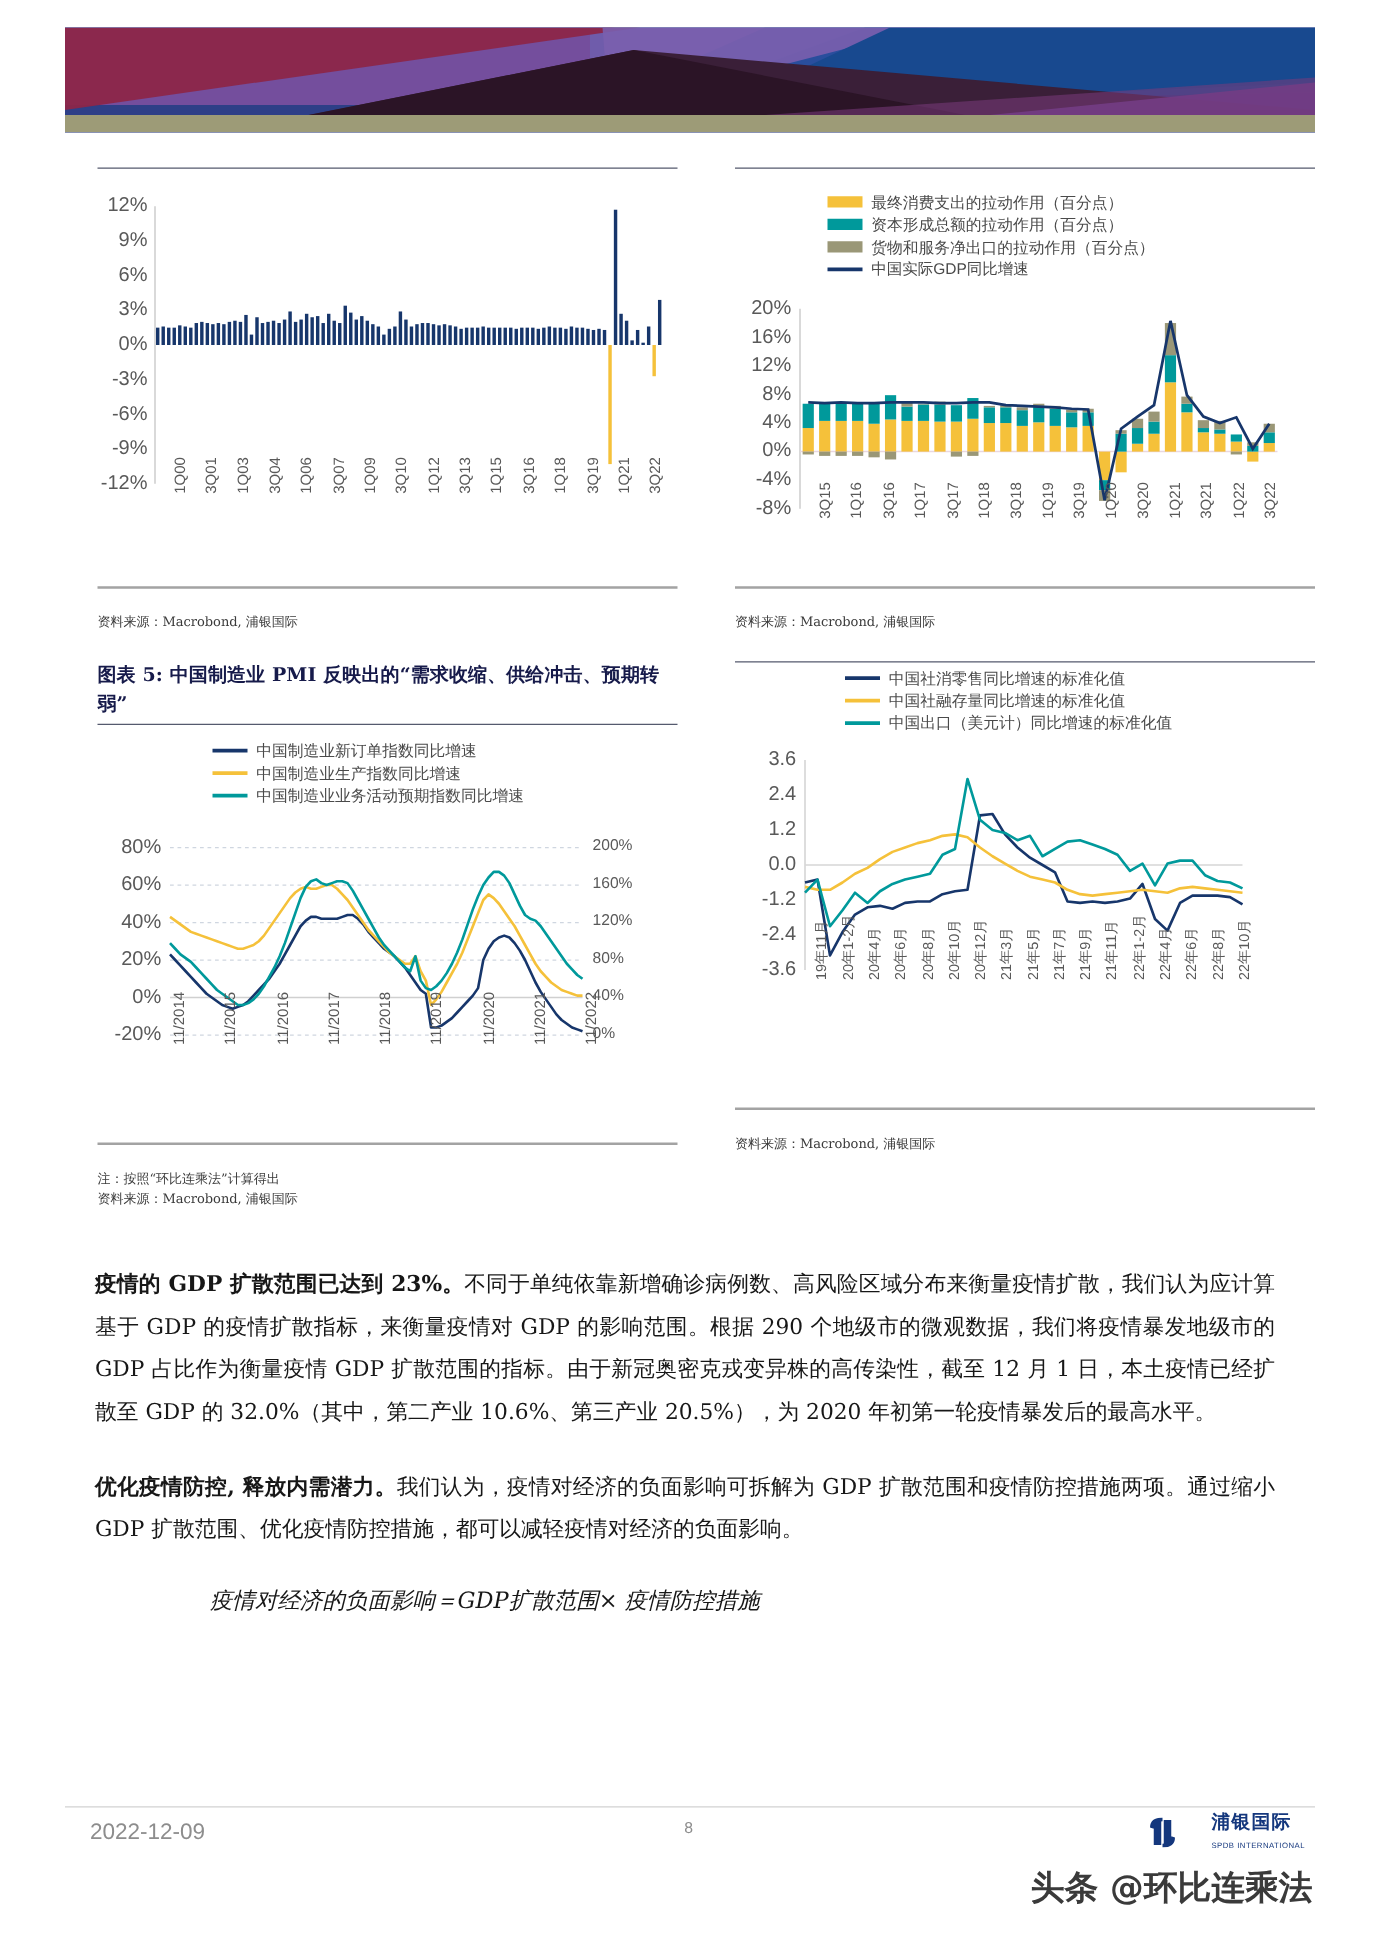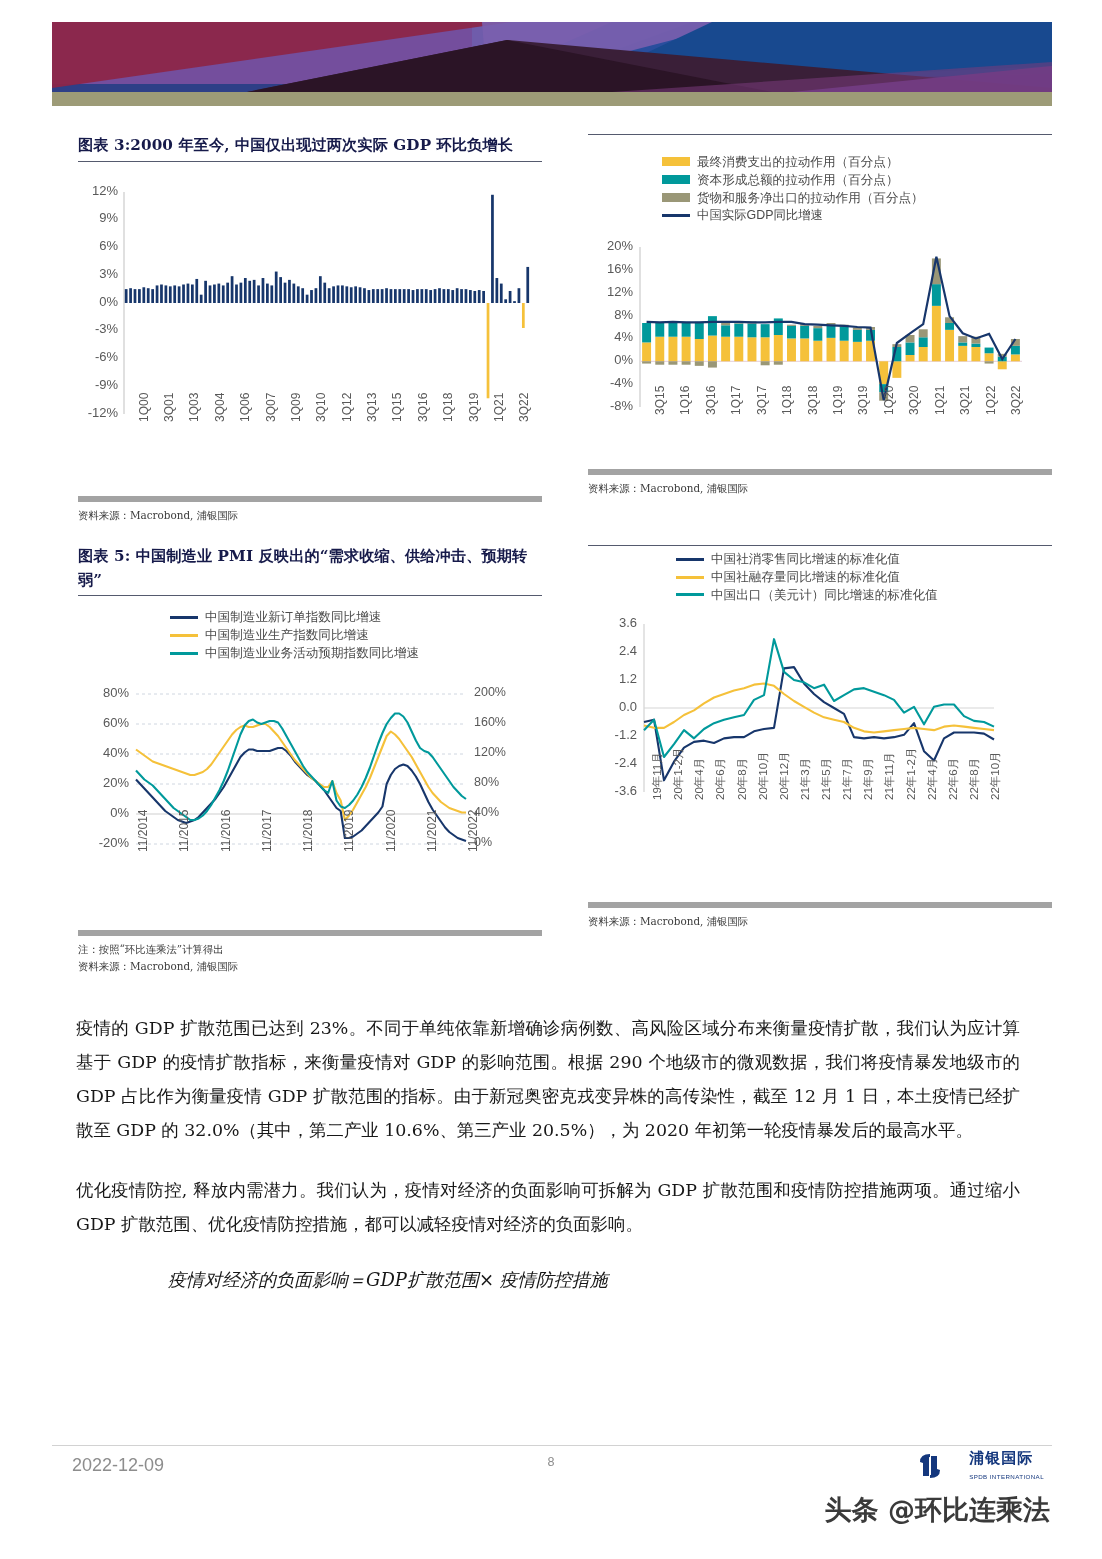--- a/index.html
+++ b/index.html
@@ -20,47 +20,47 @@
   .excell{width:490px;}
   .ex-title{
     font-family:"DejaVu Serif","Liberation Serif",serif;
     font-weight:700;font-size:15.2px;line-height:1.55;color:#161a4a;
     letter-spacing:.1px;margin:0 0 3px 26px;
   }
   .ex-title .num{color:#161a4a;}
   .ex-rule{border-top:1.3px solid #555a6e;margin:0 0 4px 26px;width:464px;}
   .ex-body{height:330px;position:relative;margin-left:26px;}
   .ex-src{
-    border-top:6px solid #a3a3a3;margin-left:26px;width:464px;padding-top:5px;
+    border-top:2px solid #a3a3a3;margin-left:26px;width:464px;padding-top:19px;
     font-family:"DejaVu Serif","Liberation Serif",serif;
     font-size:10.4px;color:#3b3b3b;line-height:1.6;
   }
   .ex-src div{white-space:nowrap;}
   
   .chart{position:relative;width:464px;height:100%;}
-  .axl{position:absolute;font-size:13px;color:#595959;text-align:right;font-family:"Liberation Sans",sans-serif;}
+  .axl{position:absolute;font-size:16px;color:#595959;text-align:right;font-family:"Liberation Sans",sans-serif;}
   .axr{position:absolute;font-size:12.5px;color:#595959;text-align:left;font-family:"Liberation Sans",sans-serif;}
   .xtick{position:absolute;font-size:12px;color:#595959;
          transform-origin:left top;transform:rotate(-90deg);white-space:nowrap;
          font-family:"Liberation Sans",sans-serif;}
   .legend{position:absolute;font-size:12.6px;color:#4a4a4a;
           font-family:"DejaVu Serif","Liberation Serif",serif;line-height:1.42;}
   .legend .row{display:flex;align-items:center;gap:7px;white-space:nowrap;}
   .swatch{display:inline-block;width:28px;height:9px;flex:0 0 28px;}
   .swline{display:inline-block;width:28px;height:3px;flex:0 0 28px;}
   .legend-sans{font-family:"Liberation Sans",sans-serif;font-size:12.4px;}
   
   .bodytext{position:absolute;left:76px;top:1012px;width:944px;}
   .para{
     font-family:"DejaVu Serif","Liberation Serif",serif;
     font-size:17.4px;line-height:1.95;color:#171717;
     text-align:justify;text-justify:inter-ideograph;
     margin:0 0 26px 0;
   }
-  .para b{font-weight:400;}
+  .para b{font-weight:700;}
   .formula{
     font-family:"DejaVu Serif","Liberation Serif",serif;
     font-style:italic;font-size:18px;color:#171717;
     margin:14px 0 0 92px;
   }
   
   .foot-rule{position:absolute;left:52px;top:1445px;width:1000px;border-top:1px solid #d2d2d2;}
   .foot-date{position:absolute;left:72px;top:1455px;font-size:18px;color:#8d8d8d;font-family:"Liberation Sans",sans-serif;}
   .foot-page{position:absolute;left:0;top:1455px;width:1102px;text-align:center;font-size:12.6px;color:#8d8d8d;font-family:"Liberation Sans",sans-serif;}
   .logo{position:absolute;right:58px;top:1450px;display:flex;align-items:center;gap:23px;}
@@ -92,23 +92,20 @@
       <polygon points="620,70 1000,70 1000,40 560,70" fill="#7a3a7c" opacity="0.55"></polygon>
       <rect x="0" y="70" width="1000" height="14" fill="#9d9b77"></rect>
     </svg>
   </div>
 
   <div class="exhibits">
 
     <div class="exrow">
 
       <div class="excell">
-        <div class="ex-title">
-          <span class="num">图表 3:</span><span>2000 年至今, 中国仅出现过两次实际 GDP 环比负增长</span>
-        </div>
         <div class="ex-rule"></div>
         <div class="ex-body">
           <div class="chart" id="c3"><div class="axl" style="top: 17px; left: 0px; width: 40px;">12%</div><div class="axl" style="top: 44.75px; left: 0px; width: 40px;">9%</div><div class="axl" style="top: 72.5px; left: 0px; width: 40px;">6%</div><div class="axl" style="top: 100.25px; left: 0px; width: 40px;">3%</div><div class="axl" style="top: 128px; left: 0px; width: 40px;">0%</div><div class="axl" style="top: 155.75px; left: 0px; width: 40px;">-3%</div><div class="axl" style="top: 183.5px; left: 0px; width: 40px;">-6%</div><div class="axl" style="top: 211.25px; left: 0px; width: 40px;">-9%</div><div class="axl" style="top: 239px; left: 0px; width: 40px;">-12%</div><svg width="464" height="300">
                 <line x1="46" y1="26" x2="46" y2="248" stroke="#d9d9d9" stroke-width="1.6"></line>
                 <rect x="46.794347826086955" y="123.125" width="2.736086956521739" height="13.875" fill="#17366b"></rect>
                 <rect x="51.20739130434782" y="122.2" width="2.736086956521739" height="14.799999999999997" fill="#17366b"></rect>
                 <rect x="55.62043478260869" y="123.125" width="2.736086956521739" height="13.875" fill="#17366b"></rect>
                 <rect x="60.033478260869565" y="123.125" width="2.736086956521739" height="13.875" fill="#17366b"></rect>
                 <rect x="64.44652173913043" y="121.275" width="2.736086956521739" height="15.724999999999994" fill="#17366b"></rect>
                 <rect x="68.8595652173913" y="122.2" width="2.736086956521739" height="14.799999999999997" fill="#17366b"></rect>

